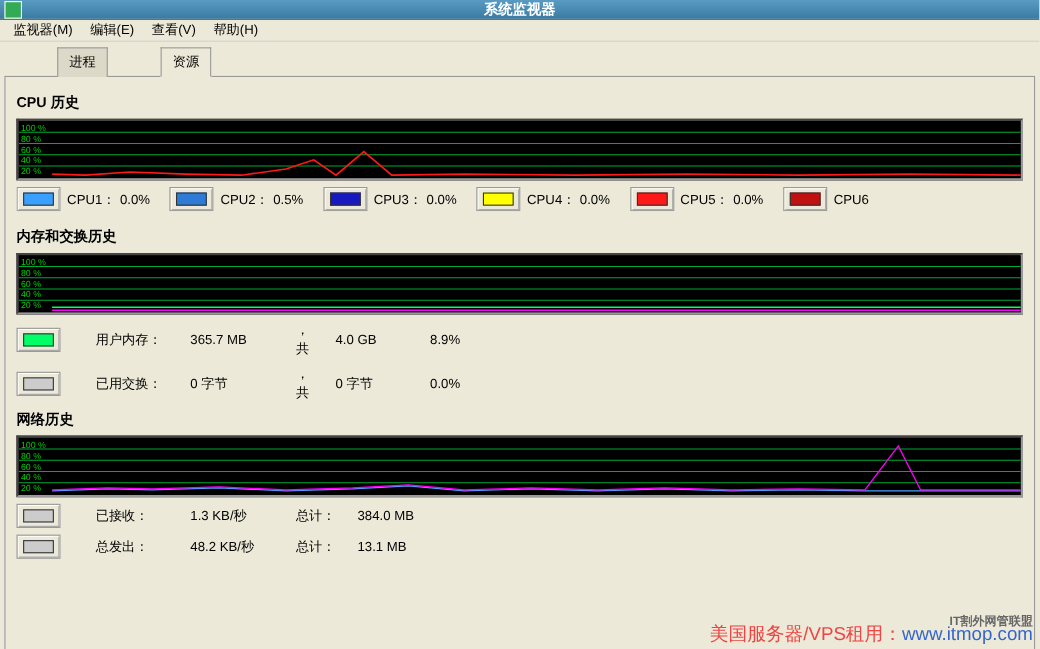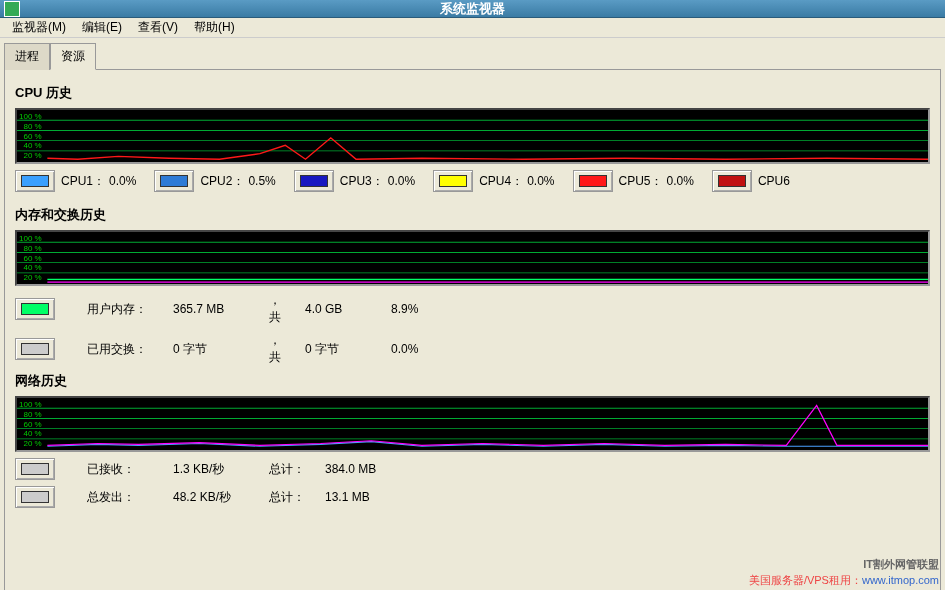--- a/index.html
+++ b/index.html
@@ -3,41 +3,41 @@
 <meta charset="utf-8">
 <style>
 * { margin: 0; padding: 0; box-sizing: border-box; }
 body { font-family: sans-serif; font-size: 12px; background: #ece9d8; width: 945px; height: 590px; overflow: hidden; }
 .titlebar { background: linear-gradient(to bottom, #5a9bc4, #3a7ba4); height: 18px; display: flex; align-items: center; position: relative; border-bottom: 1px solid #2a5b7a; }
 .titlebar-icon { width: 16px; height: 16px; background: #3a5; margin-left: 4px; border: 1px solid #fff; }
 .titlebar-text { color: #fff; font-weight: bold; position: absolute; left: 50%; transform: translateX(-50%); font-size: 13px; }
 .menubar { background: #ece9d8; height: 20px; display: flex; align-items: center; padding: 0 4px; border-bottom: 1px solid #ccc; }
 .menu-item { padding: 2px 8px; cursor: pointer; }
 .tabs { display: flex; padding: 4px 4px 0 4px; background: #ece9d8; }
-.tab { padding: 4px 10px; border: 1px solid #999; border-bottom: none; background: #ece9d8; cursor: pointer; margin-right: 0px; position: relative; top: 1px; }
+.tab { padding: 4px 10px; border: 1px solid #999; border-bottom: none; background: #ece9d8; cursor: pointer; margin-right: 0px; position: relative; top: 1px; margin-left: 48px; }
 .tab.active { background: #ece9d8; border-bottom: 1px solid #ece9d8; z-index: 2; }
 .tab:not(.active) { background: #ddd9c8; }
 .content { border: 1px solid #999; margin: 0 4px 4px 4px; padding: 10px 10px 10px 10px; background: #ece9d8; height: 538px; overflow: hidden; }
 .section-title { font-weight: bold; font-size: 13px; margin: 4px 0 6px 0; }
 .chart-frame { border: 2px inset #999; background: #000; height: 56px; position: relative; margin-bottom: 6px; }
 .chart-frame svg { width: 100%; height: 100%; display: block; }
-.y-labels { position: absolute; left: 2px; top: 0; height: 100%; display: flex; flex-direction: column; justify-content: space-between; font-size: 8px; color: #0c0; padding: 2px 0; z-index: 3; text-align: right; }
+.y-labels { position: absolute; left: 2px; top: 0; height: 100%; display: flex; flex-direction: column; justify-content: space-between; font-size: 8px; color: #0c0; padding: 2px 0; z-index: 3; }
 .legend-row { display: flex; align-items: center; gap: 0; margin-bottom: 14px; overflow: hidden; white-space: nowrap; }
 .swatch-btn { width: 40px; height: 22px; border: 1px solid #999; background: #ece9d8; display: inline-flex; align-items: center; justify-content: center; margin: 0 6px 0 0; box-shadow: inset 1px 1px 0 #fff, inset -1px -1px 0 #aaa; flex-shrink: 0; }
 .swatch-inner { width: 28px; height: 12px; border: 1px solid #333; }
 .legend-label { margin-right: 4px; }
 .legend-val { margin-right: 18px; }
 .stat-row { display: flex; align-items: center; margin: 6px 0 6px 0; gap: 16px; }
 .stat-label { margin-left: 10px; width: 70px; }
 .stat-val { width: 80px; }
 .stat-total-label { width: 20px; }
 .stat-total-val { width: 60px; }
 .stat-pct { margin-left: 10px; text-align: right; }
 .watermark { position: absolute; right: 6px; bottom: 18px; font-size: 11px; color: #666; font-weight: bold; }
-.watermark2 { position: absolute; right: 6px; bottom: 2px; font-size: 11px; color: #333; }
+.watermark2 { position: absolute; right: 6px; bottom: 2px; font-size: 17px; color: #333; }
 .watermark2 .red { color: #e44; }
 .watermark2 .blue { color: #36c; }
 </style>
 </head>
 <body>
 
 <div class="titlebar">
   <div class="titlebar-icon"></div>
   <div class="titlebar-text">系统监视器</div>
 </div>

